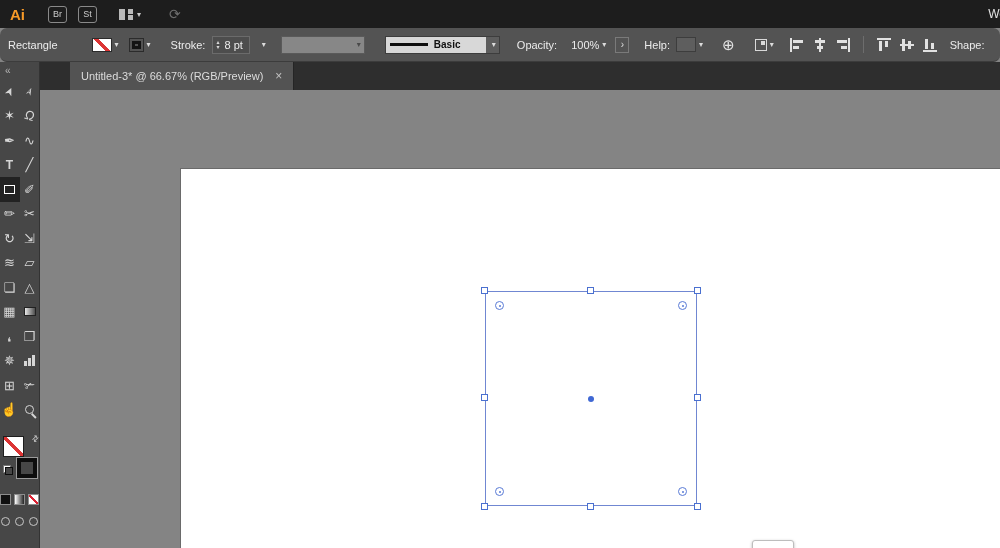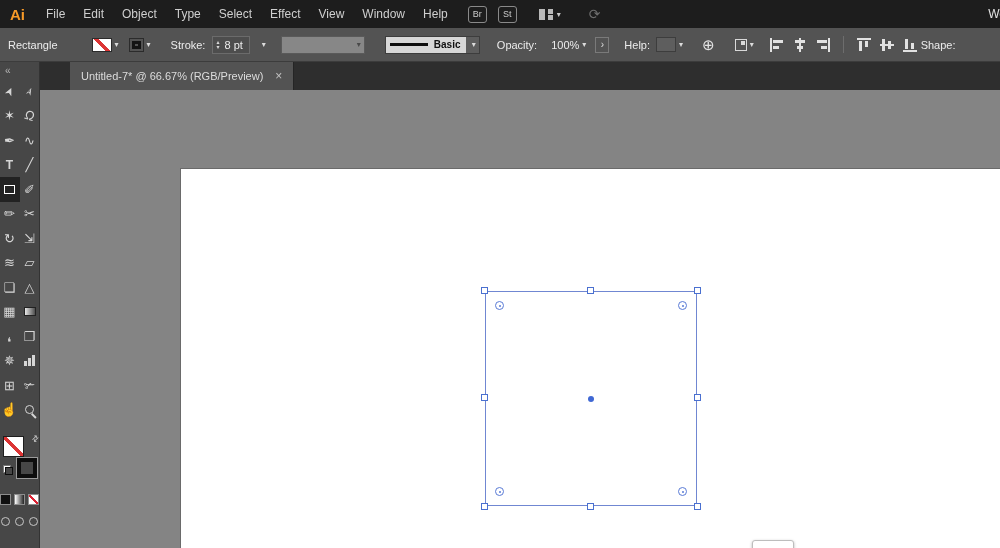--- a/index.html
+++ b/index.html
@@ -20,57 +20,57 @@
     font-size:9px; display:flex; align-items:center; justify-content:center; margin-left:11px; color:#ccc; }
   .grid-icon { position:relative; width:14px; height:11px; margin-left:22px; display:inline-block; }
   .grid-icon::before { content:""; position:absolute; left:0; top:0; width:6px; height:11px; background:#b9b9b9; }
   .grid-icon::after  { content:""; position:absolute; right:0; top:0; width:5px; height:5px; background:#b9b9b9; box-shadow:0 6px 0 #b9b9b9; }
   .mb-caret { font-size:8px; color:#c9c9c9; margin-left:4px; }
   .sync { margin-left:28px; font-size:14px; color:#6e6e6e; }
   .menubar-right { margin-left:auto; margin-right:-6px; color:#e2e2e2; white-space:nowrap; }
 
   
   .controlbar { position:absolute; top:28px; left:0; right:0; height:34px; background:#535353;
-    border-bottom:1px solid #3c3c3c; display:flex; align-items:center; font-size:11px; color:#ececec; z-index:4; }
+    border-bottom:1px solid #3c3c3c; display:flex; align-items:center; font-size:11px; color:#ececec; z-index:4;border-radius:7px; }
   .cb-label { font-weight:normal; white-space:nowrap; }
   .cb-plain { white-space:nowrap; }
   .caret { font-size:8px; color:#dcdcdc; margin-left:3px; }
   .ctx-label { margin-left:8px; }
   .fill-swatch { margin-left:34px; width:20px; height:14px; border:1px solid #2b2b2b; background:#fff;
     background-image:linear-gradient(45deg, transparent 43%, #dc3434 43%, #dc3434 57%, transparent 57%); }
   .stroke-swatch { margin-left:10px; width:15px; height:14px; border:1px solid #2b2b2b; position:relative; background:#535353; }
   .stroke-swatch::after { content:""; position:absolute; inset:2px; border:3px solid #131313; }
   .lbl-stroke { margin-left:20px; }
   .stepper-box { margin-left:7px; height:18px; border:1px solid #6b6b6b; background:#4d4d4d;
     display:flex; align-items:center; padding:0 6px 0 3px; }
   .spinner { display:flex; flex-direction:column; font-size:6px; line-height:5px; color:#d9d9d9; margin-right:5px; }
   .stroke-caret { margin-left:12px; }
   .width-profile { margin-left:15px; width:84px; height:18px; background:#878787; border:1px solid #5a5a5a;
     display:flex; align-items:center; justify-content:flex-end; padding-right:3px; }
   .width-profile .caret { color:#4a4a4a; }
   .brush-dd { margin-left:20px; display:flex; height:18px; border:1px solid #3d3d3d; }
-  .brush-field { width:80px; background:#d8d8d8; display:flex; align-items:center; }
+  .brush-field { width:100px; background:#d8d8d8; display:flex; align-items:center; }
   .brush-line { width:38px; height:3px; background:#101010; margin-left:4px; }
   .brush-name { color:#111; font-size:10px; font-weight:bold; margin-left:6px; }
   .brush-caret { width:13px; background:#5d5d5d; display:flex; align-items:center; justify-content:center; }
   .lbl-opacity { margin-left:17px; }
   .opacity-value { margin-left:14px; }
   .opacity-more { margin-left:9px; width:14px; height:16px; border:1px solid #7a7a7a;
     display:flex; align-items:center; justify-content:center; font-size:10px; color:#ddd; }
   .lbl-style { margin-left:15px; }
   .style-dd { margin-left:6px; width:20px; height:15px; background:#5e5e5e; border:1px solid #3d3d3d; }
   .globe { margin-left:19px; font-size:15px; color:#e3e3e3; line-height:1; }
   .docsetup { margin-left:20px; display:flex; align-items:center; }
   .docsetup-box { width:12px; height:12px; border:1px solid #d9d9d9; position:relative; }
   .docsetup-box::after { content:""; position:absolute; right:1px; top:1px; width:4px; height:4px; background:#d9d9d9; }
   .align-group { display:flex; align-items:center; margin-left:16px; gap:9px; }
   .align-group svg { display:block; }
   .align-group rect { fill:#e2e2e2; }
   .vdiv { width:1px; height:17px; background:#6d6d6d; margin:0 4px; }
-  .lbl-shape { margin-left:4px; }
+  .lbl-shape { margin-left:13px; }
 
   
   .tabstrip { position:absolute; top:62px; left:40px; right:0; height:28px; background:#2e2e2e; display:flex; z-index:3; }
   .tab { margin-left:30px; background:#535353; color:#dcdcdc; font-size:11px;
     display:flex; align-items:center; padding:0 11px; gap:12px; border-right:1px solid #252525; }
   .tab-close { color:#c2c2c2; font-size:12px; line-height:1; }
 
   
   .sidebar { position:absolute; top:62px; left:0; width:40px; bottom:0; background:#474747;
     border-right:1px solid #333; z-index:4; }
@@ -124,40 +124,20 @@
   .cw-nw { left:9px; top:9px; } .cw-ne { right:9px; top:9px; } .cw-sw { left:9px; bottom:9px; } .cw-se { right:9px; bottom:9px; }
   .cdot { position:absolute; left:calc(50% - 3px); top:calc(50% - 3px); width:6px; height:6px; background:#3f68d4; border-radius:50%; }
   .blob { position:absolute; left:712px; top:450px; width:42px; height:12px; background:#fff;
     border:1px solid #bdbdbd; border-radius:3px; box-shadow:0 1px 3px rgba(0,0,0,.3); }
 </style>
 </head>
 <body>
 
 <div class="menubar">
   <span class="logo">Ai</span>
-  <div class="menus">
-
-      <span class="menu-item">File</span>
-
-      <span class="menu-item">Edit</span>
-
-      <span class="menu-item">Object</span>
-
-      <span class="menu-item">Type</span>
-
-      <span class="menu-item">Select</span>
-
-      <span class="menu-item">Effect</span>
-
-      <span class="menu-item">View</span>
-
-      <span class="menu-item">Window</span>
-
-      <span class="menu-item">Help</span>
-    </div>
   <span class="appbar-btn">Br</span>
   <span class="appbar-btn">St</span>
   <span class="grid-icon"></span>
   <span class="mb-caret">▾</span>
   <span class="sync">⟳</span>
   <span class="menubar-right">We</span>
 </div>
 
 <div class="controlbar">
   <span class="cb-plain ctx-label">Rectangle</span>
@@ -240,21 +220,21 @@
         <rect x="2" y="1" width="3" height="10"></rect>
         <rect x="8" y="5" width="3" height="6"></rect>
       </svg>
   </span>
 
   <span class="cb-label lbl-shape">Shape:</span>
 </div>
 
 <div class="tabstrip">
   <div class="tab">
-    <span>Untitled-7* @ 66.67% (RGB/Preview)</span>
+    <span>Untitled-3* @ 66.67% (RGB/Preview)</span>
     <span class="tab-close">×</span>
   </div>
 </div>
 
 <div class="sidebar">
   <div class="collapse">«</div>
 
   <div class="tools">
 
       <div class="tool">

